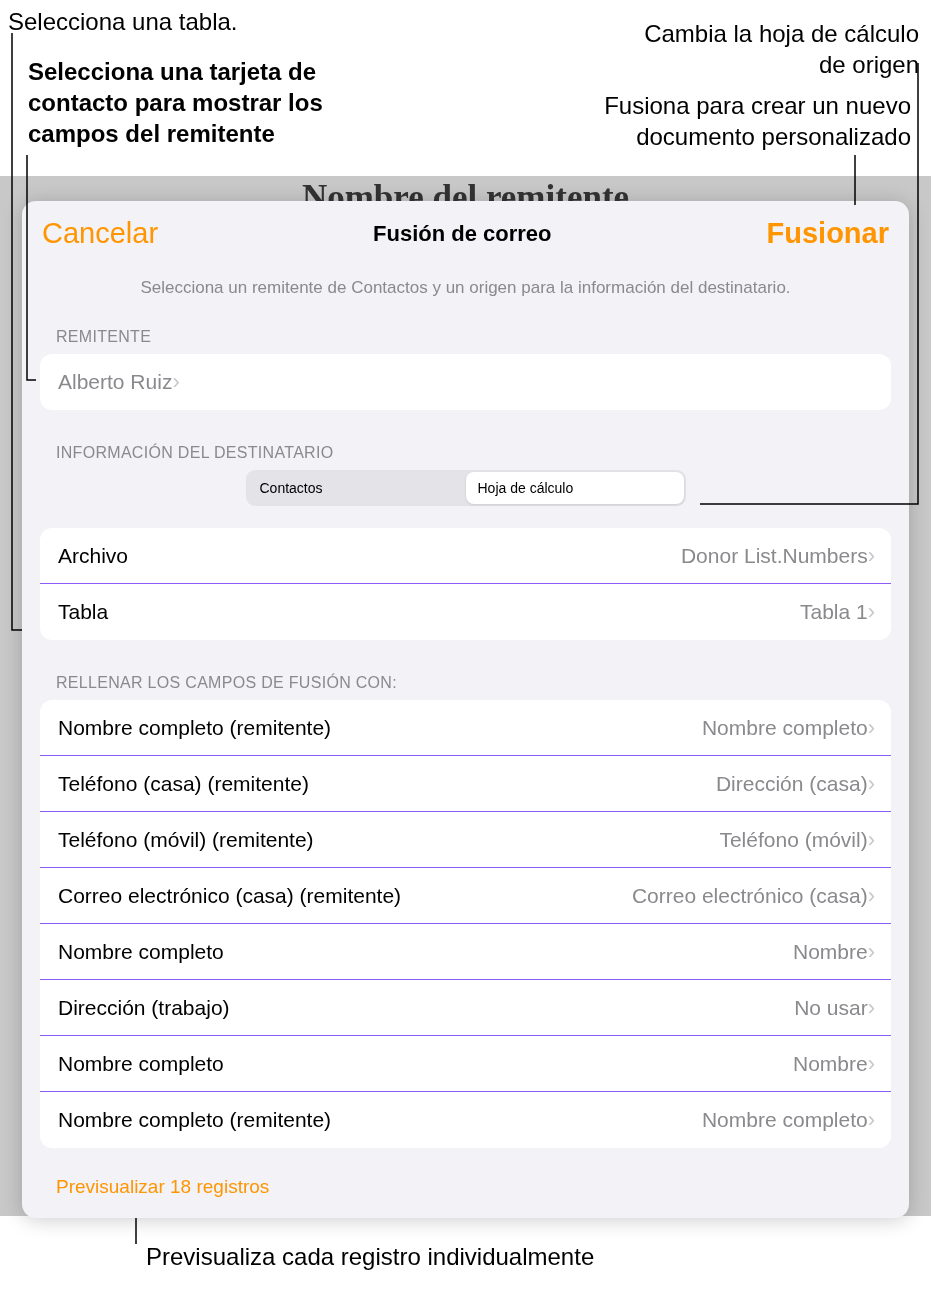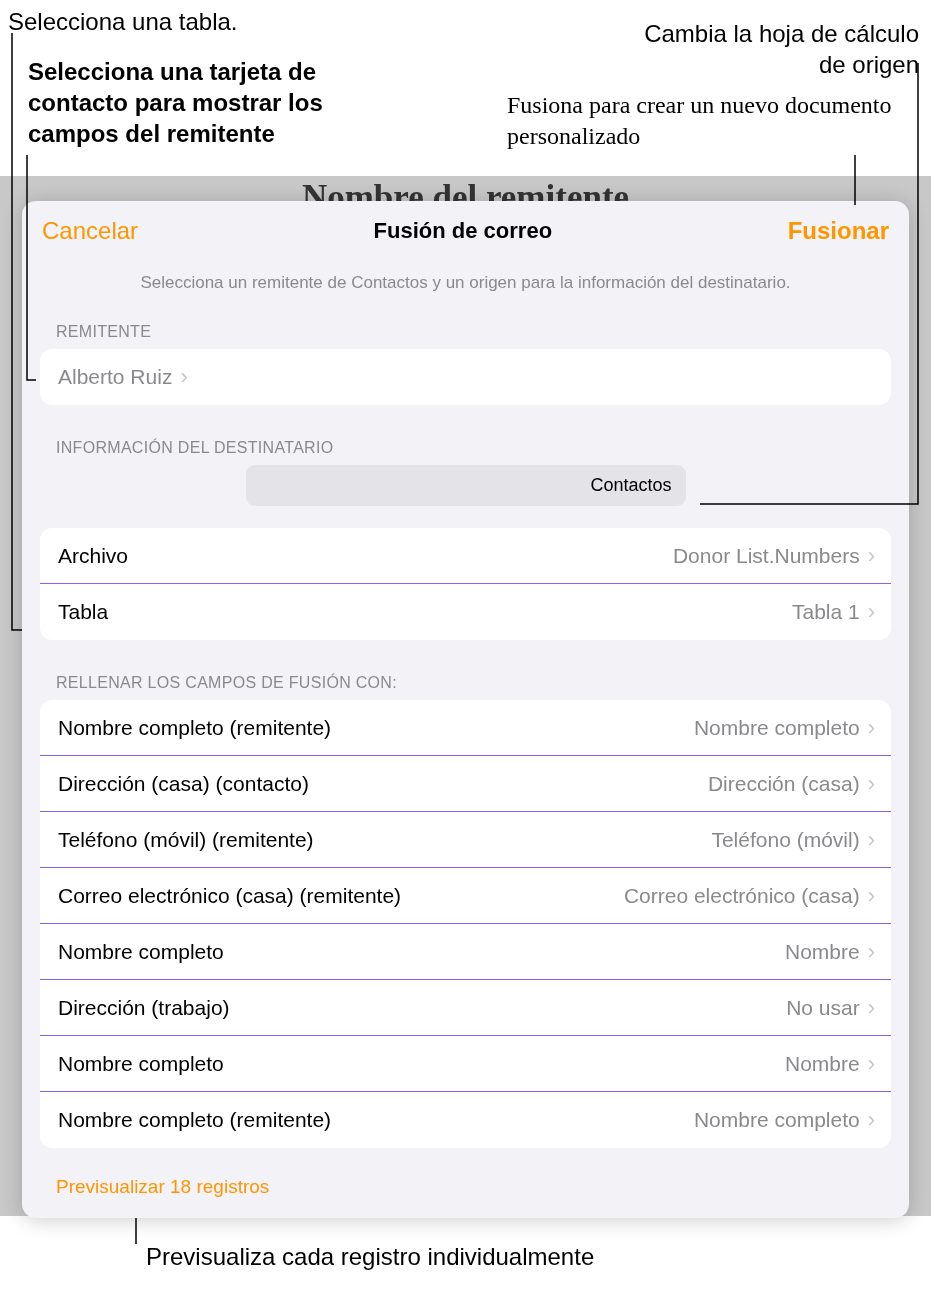--- a/index.html
+++ b/index.html
@@ -48,21 +48,21 @@
       box-shadow: 0 2px 20px rgba(0,0,0,0.2);
     }
     .modal-header {
       display: flex;
       align-items: center;
       justify-content: space-between;
       padding: 16px 20px 8px 20px;
     }
     .modal-header .cancel, .modal-header .merge {
       color: #ff9500;
-      font-size: 24px;
+      font-size: 29px;
       font-weight: 400;
     }
     .modal-header .merge { font-weight: 600; }
     .modal-header .title {
       font-size: 22px;
       font-weight: 600;
       color: #000;
     }
     .subtitle {
       text-align: center;
@@ -94,21 +94,20 @@
     }
     .list-row:last-child { border-bottom: none; }
     .list-row .label {
       font-size: 21px;
       color: #000;
       flex: 1 1 auto;
     }
     .list-row .value {
       font-size: 21px;
       color: #8a8a8e;
-      margin-right: 8px;
       text-align: right;
     }
     .chevron {
       color: #c7c7cc;
       font-size: 22px;
       line-height: 1;
     }
     .segmented-wrap {
       display: flex;
       justify-content: center;
@@ -116,44 +115,44 @@
     }
     .segmented {
       display: flex;
       background: #e3e3e8;
       border-radius: 9px;
       padding: 2px;
       width: 440px;
     }
     .segment {
       flex: 1;
-      text-align: right;
+      text-align: left;
       padding: 8px 12px;
-      font-size: 18px;
+      font-size: 14px;
       color: #000;
       border-radius: 8px;
     }
     .segment.selected {
       background: #fff;
       font-weight: 500;
       box-shadow: 0 1px 3px rgba(0,0,0,0.1);
     }
     .preview-link {
       color: #ff9500;
       font-size: 19px;
       padding: 10px 34px 14px;
     }
   </style>
 </head>
 <body>
 
 <div class="annotation" style="left:8px; top:6px;">Selecciona una tabla.</div>
 <div class="annotation" style="left:28px; top:56px; width:340px;font-weight:bold;">Selecciona una tarjeta de contacto para mostrar los campos del remitente</div>
 <div class="annotation" style="right:12px; top:18px; text-align:right; width:280px;">Cambia la hoja de cálculo de origen</div>
-<div class="annotation" style="right:4px; top:90px; text-align:left; width:420px;font-family:Liberation Serif, serif;">Fusiona para crear un nuevo documento personalizado</div>
+<div class="annotation" style="right:20px; top:90px; text-align:right; width:420px;">Fusiona para crear un nuevo documento personalizado</div>
 <div class="annotation" style="left:146px; top:1241px;">Previsualiza cada registro individualmente</div>
 
 <svg style="position:absolute; left:0; top:0; width:931px; height:1298px; z-index:5; pointer-events:none;">
 
   <path d="M 12 33 L 12 630 L 22 630" stroke="#000" stroke-width="1.5" fill="none"></path>
 
   <path d="M 27 155 L 27 380 L 36 380" stroke="#000" stroke-width="1.5" fill="none"></path>
 
   <path d="M 918 63 L 918 504 L 700 504" stroke="#000" stroke-width="1.5" fill="none"></path>
 
@@ -178,20 +177,21 @@
     <div class="list-row">
       <span class="value">Alberto Ruiz</span>
       <span class="chevron">›</span>
     </div>
   </div>
 
   <div class="section-header">INFORMACIÓN DEL DESTINATARIO</div>
   <div class="segmented-wrap">
     <div class="segmented">
       <div class="segment">Contactos</div>
+      <div class="segment selected">Hoja de cálculo</div>
     </div>
   </div>
 
   <div class="list-group">
     <div class="list-row">
       <span class="label">Archivo</span>
       <span class="value">Donor List.Numbers</span>
       <span class="chevron">›</span>
     </div>
     <div class="list-row">
@@ -202,21 +202,21 @@
   </div>
 
   <div class="section-header normal" style="text-transform:none;">RELLENAR LOS CAMPOS DE FUSIÓN CON:</div>
   <div class="list-group tight">
     <div class="list-row">
       <span class="label">Nombre completo (remitente)</span>
       <span class="value">Nombre completo</span>
       <span class="chevron">›</span>
     </div>
     <div class="list-row">
-      <span class="label">Dirección (casa) (contacto)</span>
+      <span class="label">Teléfono (casa) (remitente)</span>
       <span class="value">Dirección (casa)</span>
       <span class="chevron">›</span>
     </div>
     <div class="list-row">
       <span class="label">Teléfono (móvil) (remitente)</span>
       <span class="value">Teléfono (móvil)</span>
       <span class="chevron">›</span>
     </div>
     <div class="list-row">
       <span class="label">Correo electrónico (casa) (remitente)</span>

